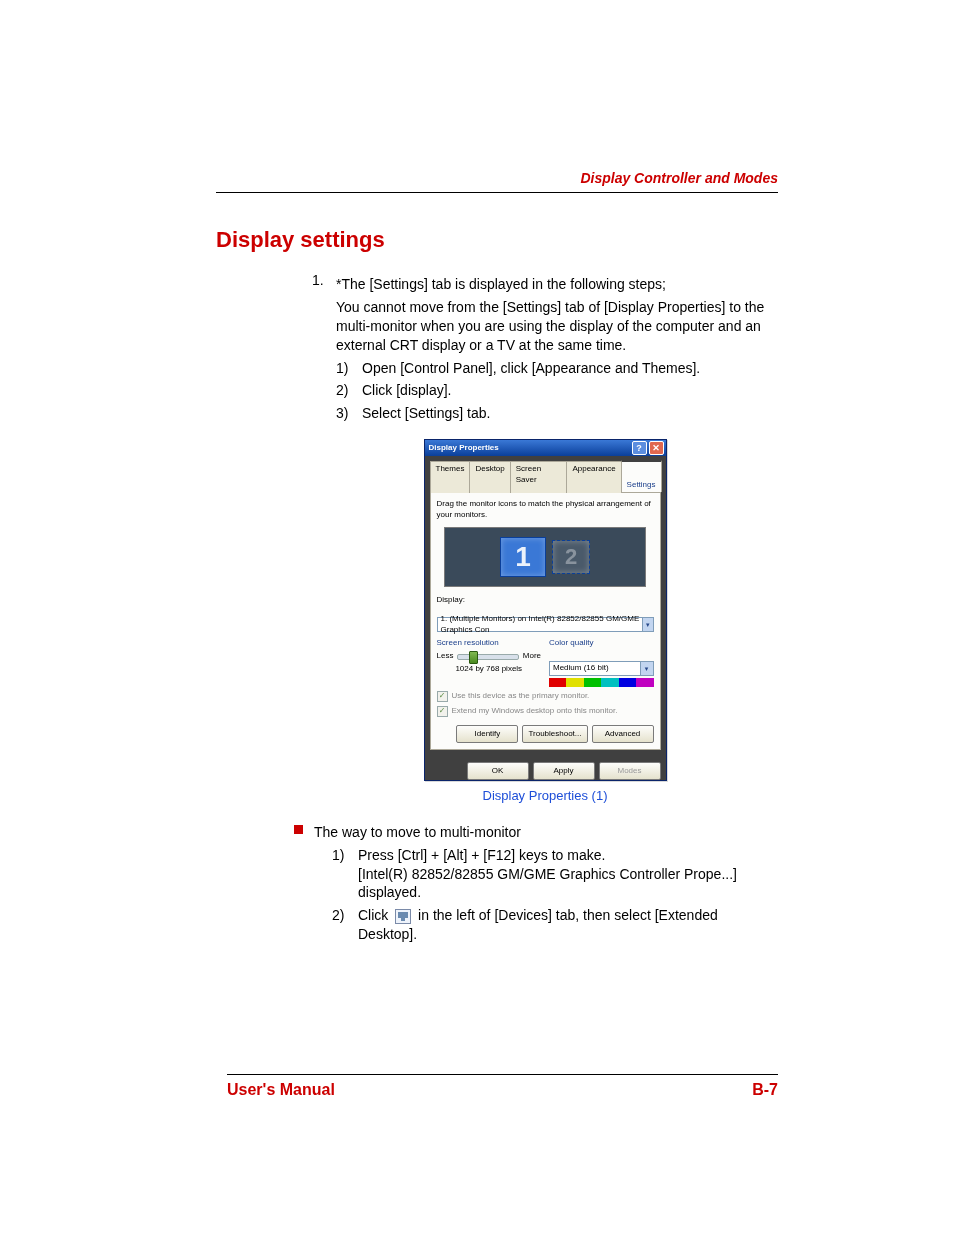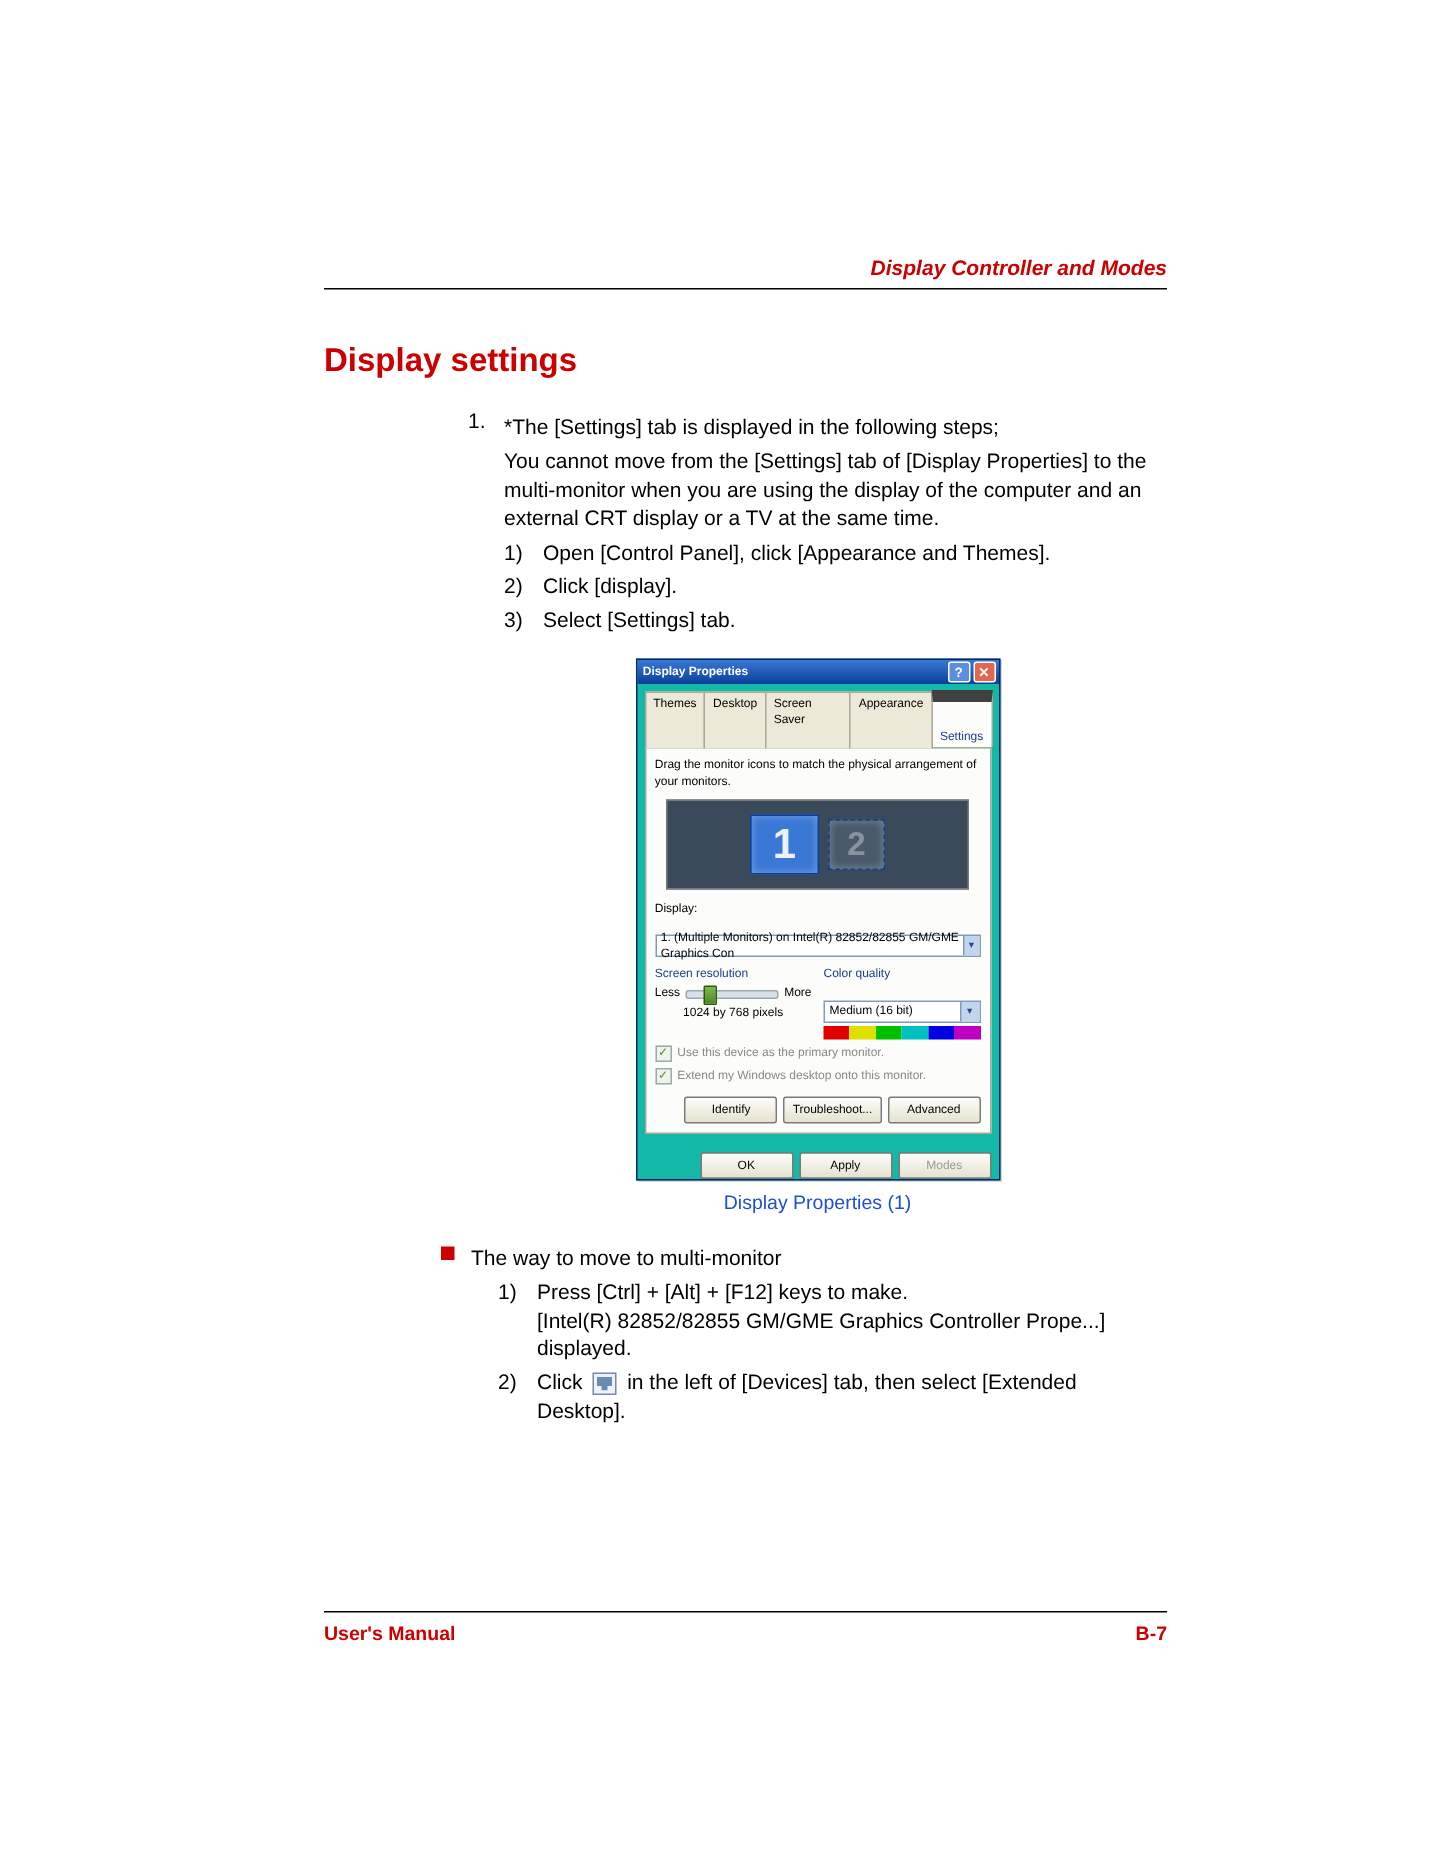--- a/index.html
+++ b/index.html
@@ -71,21 +71,21 @@
     justify-content: center;
     margin: 12px 0 4px 0;
   }
   
   .dlg {
     width: 241px;
     font-family: Tahoma, Arial, sans-serif;
     font-size: 8px;
     color: #000;
     border: 1px solid #0a246a;
-    background: #14b8a6;
+    background: #404040;
     box-shadow: 1px 1px 0 rgba(0,0,0,0.15);
   }
   .dlg-title {
     background: linear-gradient(to bottom, #3a78d6, #0a3f9a);
     color: #fff;
     height: 16px;
     display: flex;
     align-items: center;
     padding: 0 2px 0 4px;
     font-weight: bold;
@@ -109,21 +109,21 @@
     border-bottom: none;
     background: #ece9d8;
     margin-right: -1px;
     font-size: 8px;
     position: relative;
     top: 1px;
   }
   .tab.active {
     background: #fcfcfa;
     color: #1a3e8a;
-    border-top: 8px solid #404040;
+    border-top: 2px solid #404040;
     padding-top: 18px;
     top: 0;
     z-index: 1;
   }
   .tab-pane {
     border: 1px solid #aca899;
     border-top: none;
     background: #fcfcfa;
     padding: 6px;
   }
@@ -215,23 +215,23 @@
     padding: 6px 5px 0 5px;
   }
   .footer {
     margin: 0 176px 0 216px;
     border-top: 1px solid #000;
     padding-top: 6px;
     display: flex;
     justify-content: space-between;
     color: #cc0000;
     font-weight: bold;
-    font-size: 13px;
+    font-size: 16px;
     position: absolute;
-    left: 0; right: 0;
+    left: 11px; right: 0;
     top: 1074px;
   }
   .page-wrap { position: relative; min-height: 1235px; }
 </style>
 </head>
 <body>
 <div class="page-wrap">
 
 <div class="page">
   <div class="top-header">Display Controller and Modes</div>

